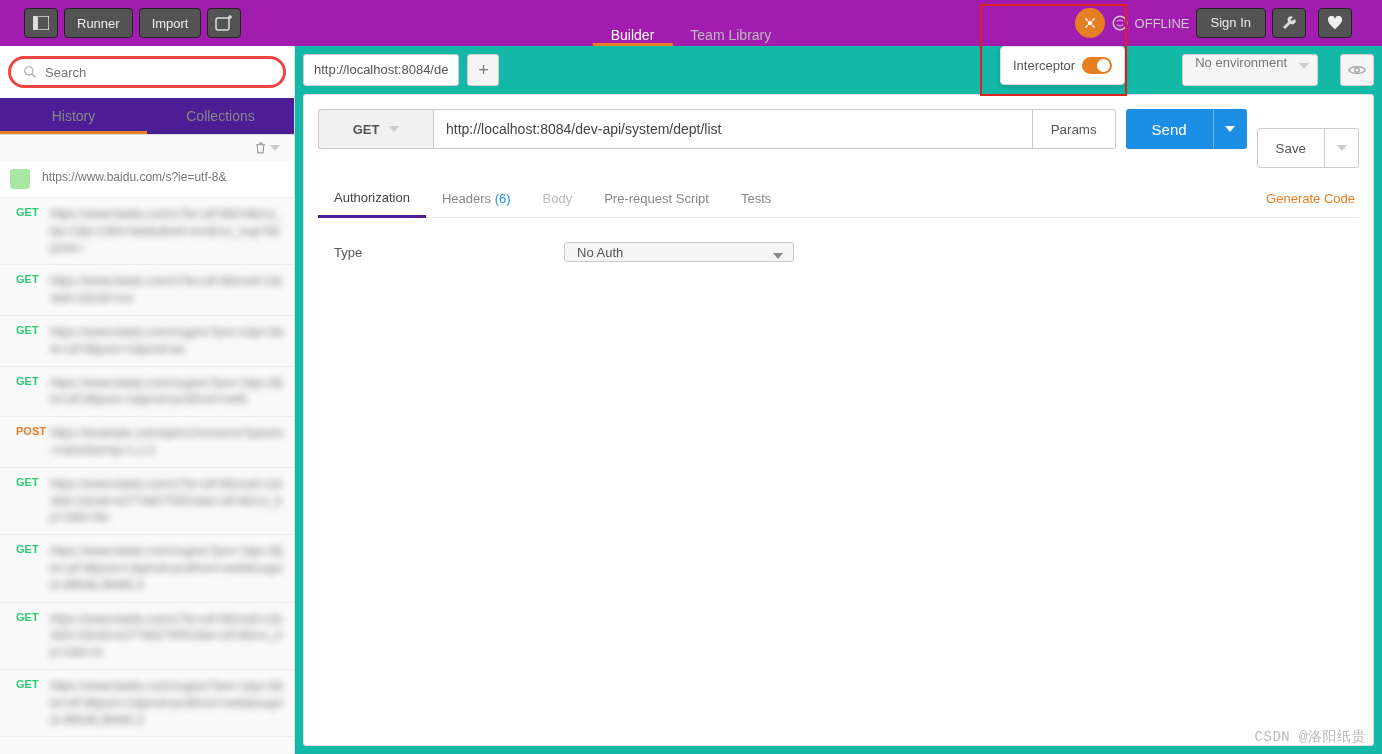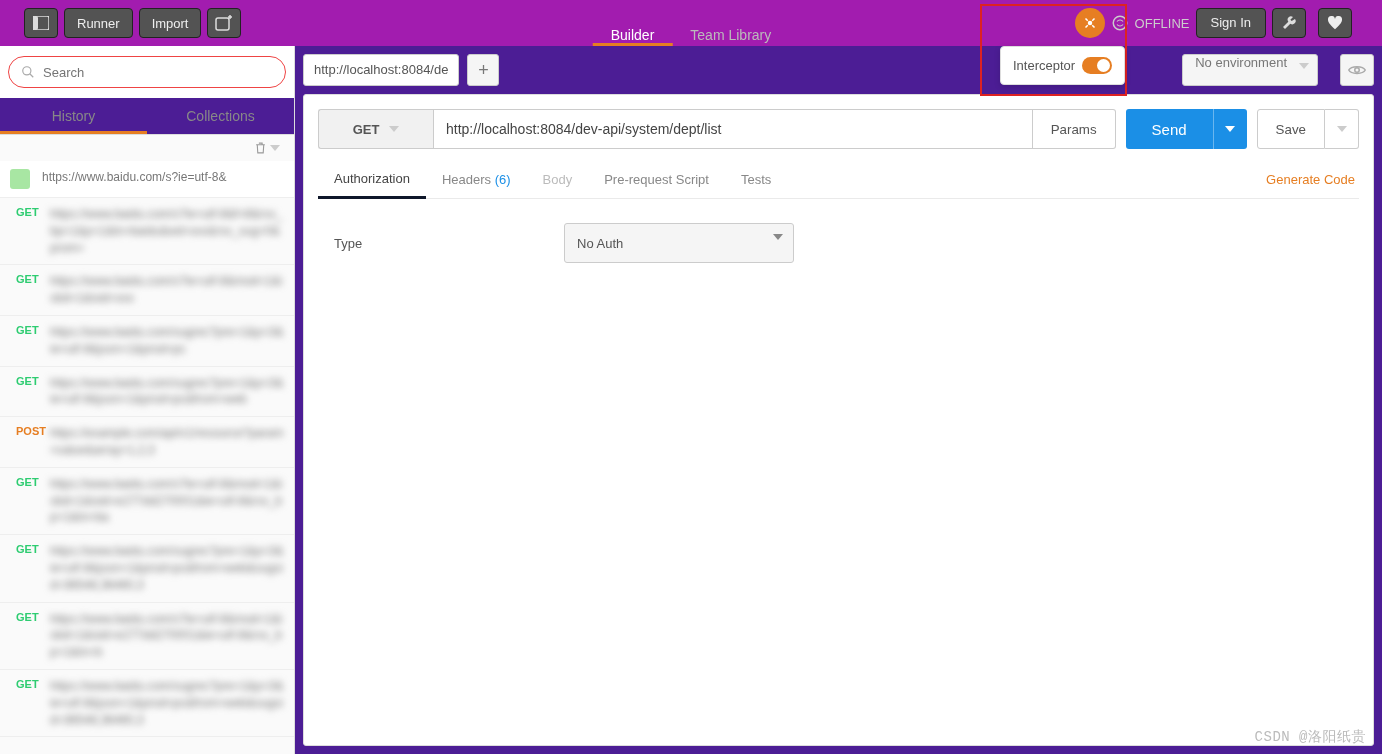--- a/index.html
+++ b/index.html
@@ -18,64 +18,64 @@
   .satellite svg{width:18px;height:18px;}
   
   .popover{position:absolute;top:46px;right:257px;width:125px;background:#fff;border:1px solid #ddd;border-radius:4px;box-shadow:0 2px 6px rgba(0,0,0,.15);padding:10px 12px;display:flex;align-items:center;justify-content:space-between;z-index:10;}
   .toggle{width:30px;height:17px;border-radius:10px;background:#e67e22;position:relative;}
   .toggle::after{content:"";position:absolute;right:2px;top:2px;width:13px;height:13px;border-radius:50%;background:#fff;}
   .highlight-box{position:absolute;top:4px;left:980px;width:147px;height:92px;border:2px solid #d22;z-index:9;}
   
   .app{display:flex;height:calc(754px - 46px);}
   .sidebar{width:295px;border-right:1px solid #ddd;background:#fafafa;display:flex;flex-direction:column;}
   .search-wrap{padding:10px 8px;background:#fff;}
-  .search{display:flex;align-items:center;height:32px;border:1px solid #ef4444;border-radius:16px;padding:2px 12px;background:#fff;}
+  .search{display:flex;align-items:center;height:32px;border:3px solid #ef4444;border-radius:16px;padding:2px 12px;background:#fff;}
   .search input{border:none;outline:none;flex:1;font-size:13px;margin-left:8px;color:#555;background:transparent;}
   .side-tabs{display:flex;border-bottom:1px solid #ddd;background:#4c1d95;}
   .side-tab{flex:1;text-align:center;height:36px;line-height:36px;font-size:14px;color:#888;cursor:pointer;}
   .side-tab.history{border-bottom:3px solid #e67e22;}
   .trash-row{display:flex;justify-content:flex-end;padding:6px 14px;color:#999;}
   .history-list{flex:1;overflow:hidden;position:relative;}
   .hist-item{display:flex;padding:8px 10px 8px 16px;border-bottom:1px solid #eee;font-size:12px;gap:8px;}
   .hist-method{font-weight:700;font-size:11px;min-width:26px;}
   .hist-method.get{color:#2ecc71;}
   .hist-method.post{color:#e67e22;}
   .hist-url{color:#777;line-height:1.4;word-break:break-all;filter:blur(3.5px);}
   .hist-item.first .hist-url{filter:none;}
   .hist-item.first{background:#fff;}
   .hist-item.first .badge{width:20px;height:20px;border-radius:3px;background:#a8e6a3;margin-left:-6px;margin-right:4px;flex-shrink:0;}
   
-  .main{flex:1;background:#4c1d95;padding:8px;display:flex;flex-direction:column;gap:8px;}
+  .main{flex:1;background:#14b8a6;padding:8px;display:flex;flex-direction:column;gap:8px;}
   .tabbar{display:flex;align-items:center;gap:8px;}
   .req-tab{background:#fff;border:1px solid #ccc;border-radius:3px;height:32px;line-height:30px;padding:0 10px;font-size:13px;color:#555;min-width:150px;}
   .add-tab{width:32px;height:32px;border:1px solid #ccc;border-radius:3px;background:#f5f5f5;display:flex;align-items:center;justify-content:center;color:#777;cursor:pointer;font-size:18px;}
   .env{margin-left:auto;display:flex;align-items:center;gap:22px;}
   .env-select{background:#f5f5f5;border:1px solid #ccc;border-radius:3px;height:32px;padding:0 30px 0 12px;color:#777;font-size:13px;position:relative;cursor:pointer;}
   .env-select .chev{position:absolute;right:8px;top:8px;}
   .eye{width:34px;height:32px;border:1px solid #ccc;border-radius:3px;background:#f5f5f5;display:flex;align-items:center;justify-content:center;color:#999;}
   .panel{background:#fff;border:1px solid #ddd;border-radius:3px;flex:1;display:flex;flex-direction:column;padding:14px;}
   .req-row{display:flex;gap:0;}
   .method-sel{width:115px;height:40px;border:1px solid #ccc;border-right:none;border-radius:3px 0 0 3px;background:#f1f1f1;display:flex;align-items:center;justify-content:center;gap:10px;font-weight:700;color:#555;cursor:pointer;}
   .url-input{flex:1;height:40px;border:1px solid #ccc;padding:0 12px;font-size:14px;color:#444;outline:none;}
   .params-btn{height:40px;border:1px solid #ccc;border-left:none;border-radius:0 3px 3px 0;background:#fff;padding:0 18px;color:#555;cursor:pointer;}
   .send-grp{display:flex;margin-left:10px;}
   .send-btn{height:40px;background:#1b8fe6;color:#fff;border:none;border-radius:3px 0 0 3px;padding:0 26px;font-size:15px;cursor:pointer;}
   .send-dd{width:34px;height:40px;background:#1b8fe6;border:none;border-left:1px solid rgba(255,255,255,.35);border-radius:0 3px 3px 0;cursor:pointer;display:flex;align-items:center;justify-content:center;}
-  .save-grp{display:flex;margin-left:10px;}
+  .save-grp{display:flex;margin-left:10px;margin-top:19px;}
   .save-btn{height:40px;border:1px solid #ccc;background:#fff;border-radius:3px 0 0 3px;padding:0 18px;color:#555;cursor:pointer;}
   .save-dd{width:34px;height:40px;border:1px solid #ccc;border-left:none;background:#fff;border-radius:0 3px 3px 0;cursor:pointer;display:flex;align-items:center;justify-content:center;color:#888;}
   .req-tabs{display:flex;align-items:center;border-bottom:1px solid #eaeaea;margin-top:12px;}
   .rtab{padding:10px 16px;color:#888;font-size:13px;cursor:pointer;}
-  .rtab.active{color:#444;border-bottom:3px solid #0f172a;margin-bottom:-1px;}
+  .rtab.active{color:#444;border-bottom:3px solid #4c1d95;margin-bottom:-1px;}
   .rtab .count{color:#1b8fe6;}
   .rtab.disabled{color:#bbb;}
   .gen-code{margin-left:auto;color:#e67e22;font-size:13px;cursor:pointer;padding:10px 4px;}
   .auth-row{display:flex;align-items:center;padding:24px 16px;gap:0;}
   .auth-label{width:230px;color:#555;}
-  .auth-select{width:230px;height:40px;border:1px solid #ccc;border-radius:3px;background:#f5f5f5;padding:0 12px;font-size:13px;color:#555;position:relative;cursor:pointer;display:flex;align-items:center;}
+  .auth-select{width:230px;height:20px;border:1px solid #ccc;border-radius:3px;background:#f5f5f5;padding:0 12px;font-size:13px;color:#555;position:relative;cursor:pointer;display:flex;align-items:center;}
   .auth-select .chev{position:absolute;right:10px;top:10px;color:#888;}
   .chev{width:0;height:0;border-left:5px solid transparent;border-right:5px solid transparent;border-top:6px solid currentColor;display:inline-block;}
   .chev.light{color:#ccc;}
   .chev.white{color:#fff;}
   .watermark{position:absolute;bottom:8px;right:16px;color:#bbb;font-size:14px;letter-spacing:.5px;font-family:Liberation Mono, monospace;}
 </style>
 </head>
 <body>
 
 <div class="topbar">

